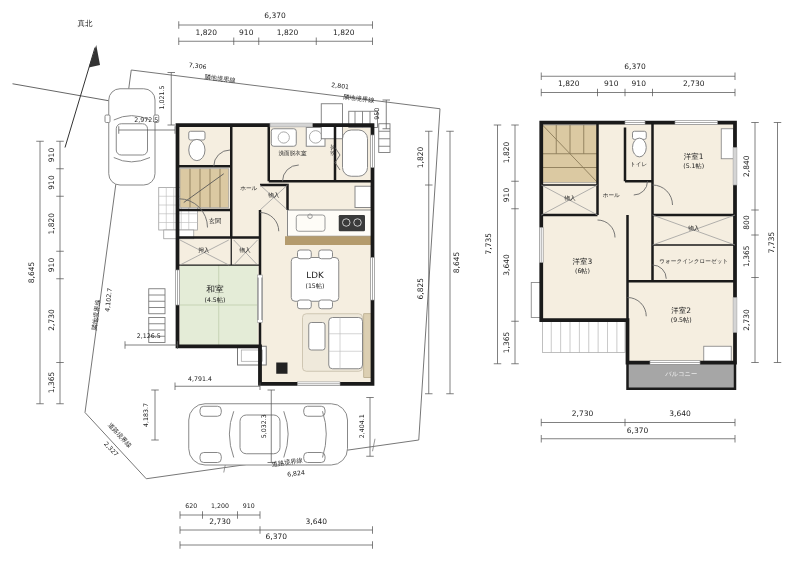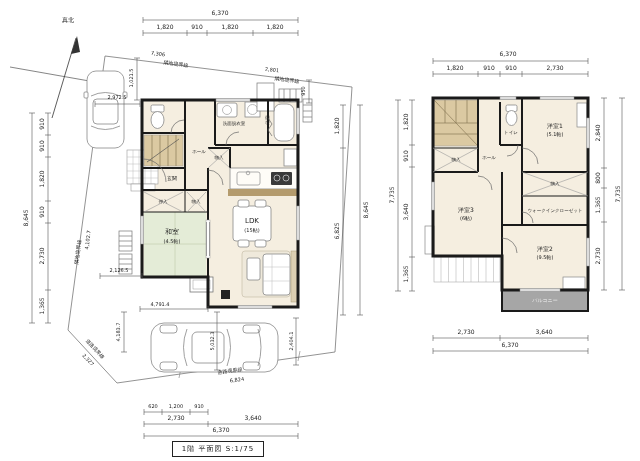--- a/index.html
+++ b/index.html
@@ -310,17 +310,14 @@
 <span class="lbl t5" style="left:545px;top:257px">(9.5帖)</span>
 <span class="lbl" style="left:466px;top:210px">洋室3</span>
 <span class="lbl t5" style="left:466px;top:218px">(6帖)</span>
 <span class="lbl t45" style="left:555px;top:211px">ウォークインクローゼット</span>
 <span class="lbl t45" style="left:489px;top:158px">ホール</span>
 <span class="lbl t45" style="left:511px;top:133px">トイレ</span>
 <span class="lbl t45" style="left:456px;top:160px">物入</span>
 <span class="lbl t45" style="left:555px;top:184px">物入</span>
 <span class="lbl t5 wt" style="left:545px;top:300px">バルコニー</span>
 
-<div class="titlebox" style="left:172px;top:441px;width:90px;height:14px">
-  <span>1階 平面図 S:1/75</span>
+
 </div>
 
-</div>
-
 </body></html>

